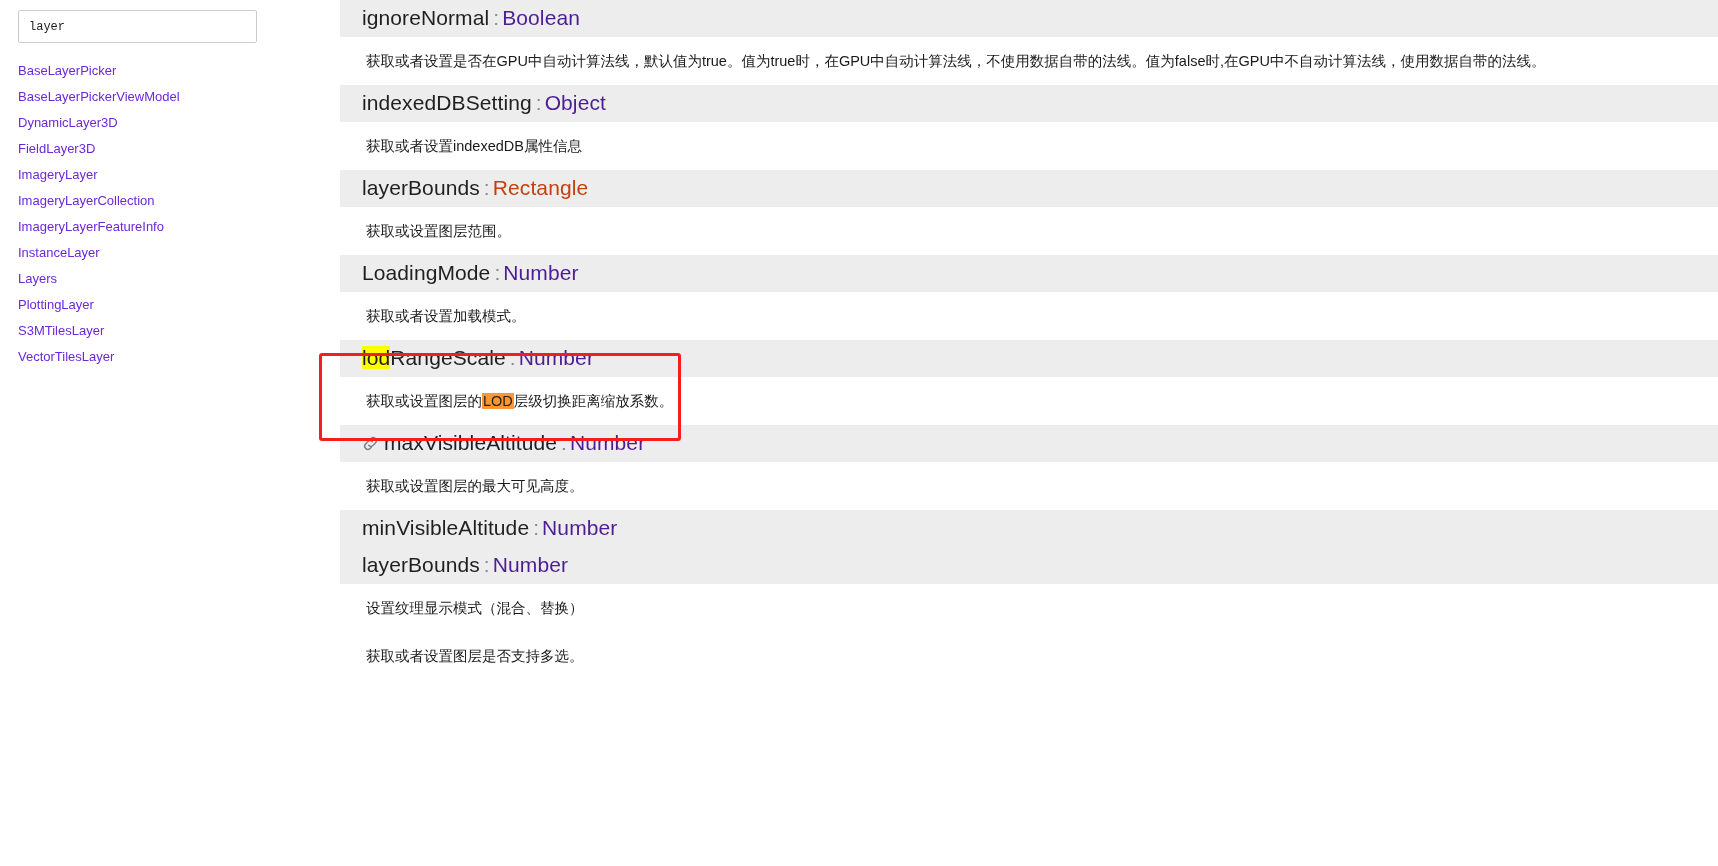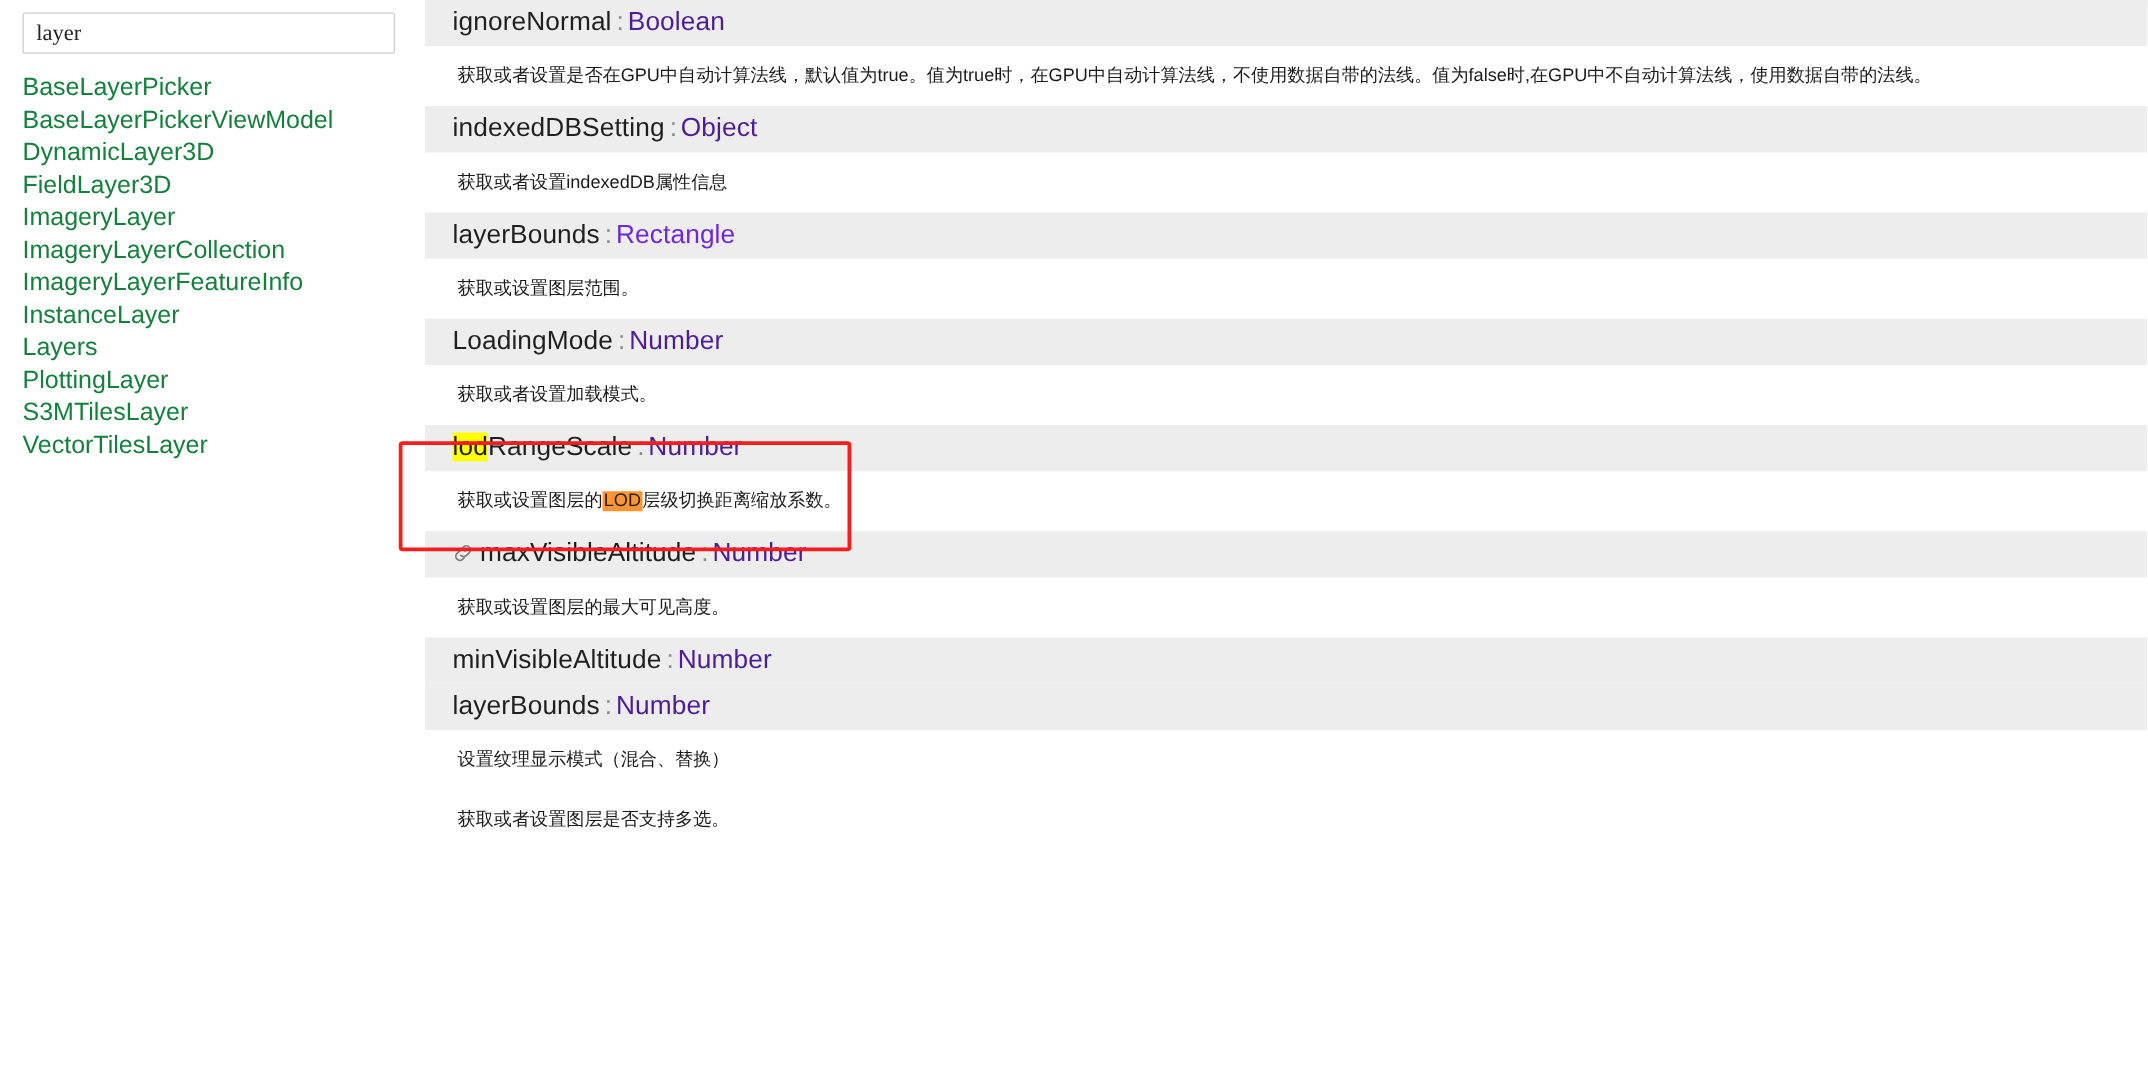--- a/index.html
+++ b/index.html
@@ -46,45 +46,45 @@
     width: 340px;
     height: 866px;
     background: #ffffff;
     padding: 10px 0 0 0;
   }
 
   .search-wrap {
     padding: 0 22px 0 18px;
   }
   .search-input {
-    width: 298px;
+    width: 239px;
     height: 33px;
     border: 1px solid #ccc;
     border-radius: 2px;
     padding: 4px 10px;
-    font-size: 18px;
-    font-family: Liberation Serif, serif;
+    font-size: 12px;
+    font-family: Liberation Mono, monospace;
     color: #222;
     background: #fff;
     outline: none;
   }
 
   .nav-list {
     margin: 14px 0 0 0;
     padding: 0;
     list-style: none;
   }
   .nav-item {
     padding: 0 18px;
     line-height: 26px;
     height: 26px;
   }
   .nav-link {
-    color: #15803d;
-    font-size: 20px;
+    color: #6d28d9;
+    font-size: 13px;
     text-decoration: none;
     cursor: pointer;
     white-space: nowrap;
   }
 
   
   .content {
     position: absolute;
     top: 0;
     left: 340px;
@@ -101,21 +101,21 @@
     font-weight: 400;
     color: #1f1f1f;
     line-height: 28px;
     white-space: nowrap;
     letter-spacing: 0.1px;
   }
   .prop-name { color: #1f1f1f; }
   .prop-colon { color: #8a8a8a; padding: 0 3px 0 4px; }
   .prop-type { color: #4c1d95; }
   .prop-type.link {
-    color: #6d28d9;
+    color: #c2410c;
     cursor: pointer;
   }
 
   .prop-desc {
     padding: 13px 0 13px 26px;
     font-size: 14.5px;
     color: #1a1a1a;
     line-height: 22px;
     white-space: nowrap;
   }

